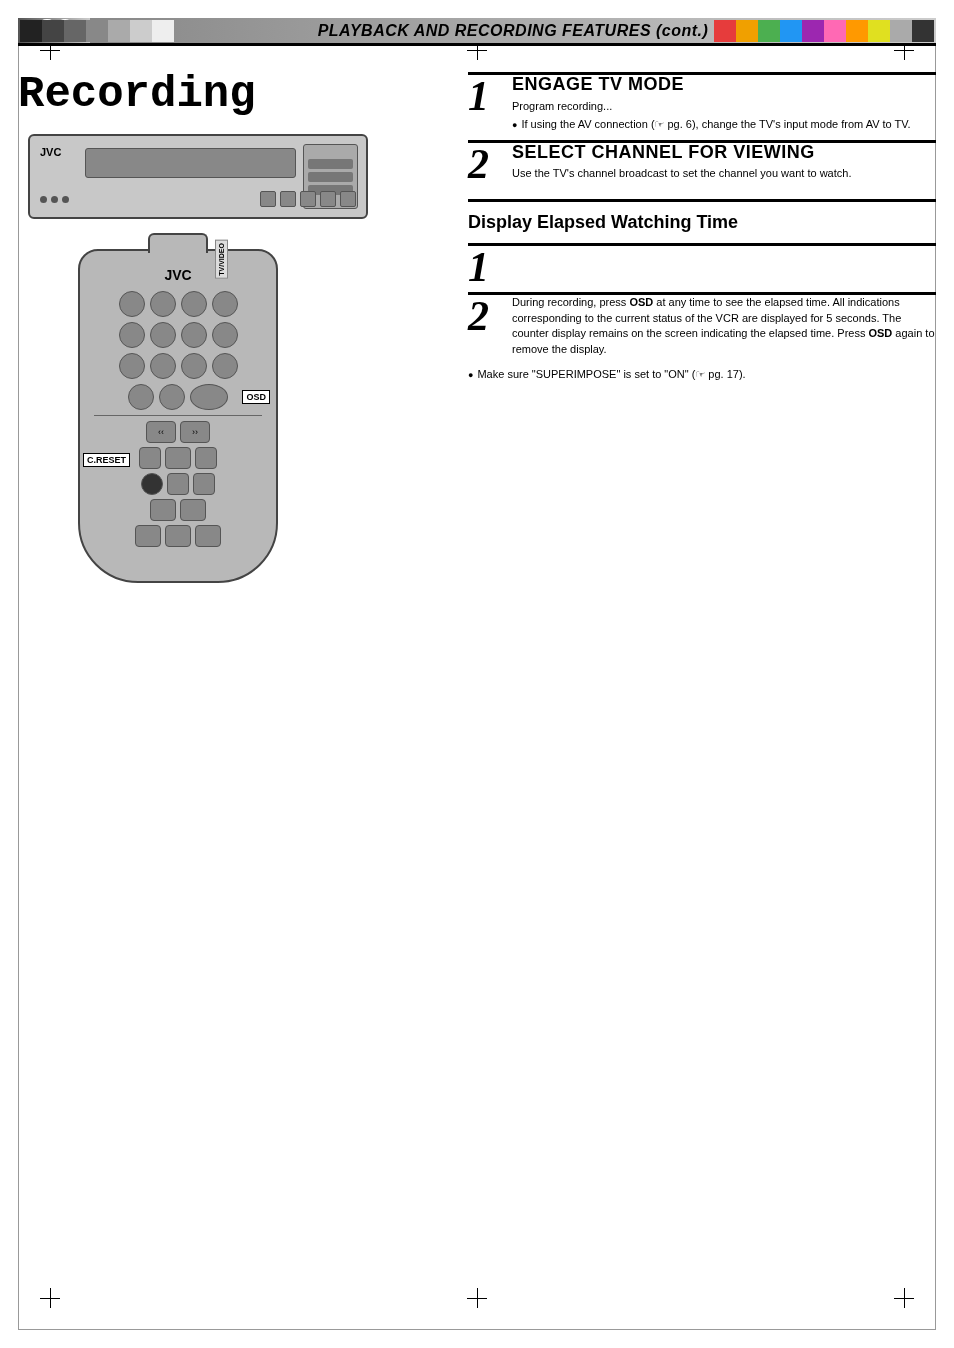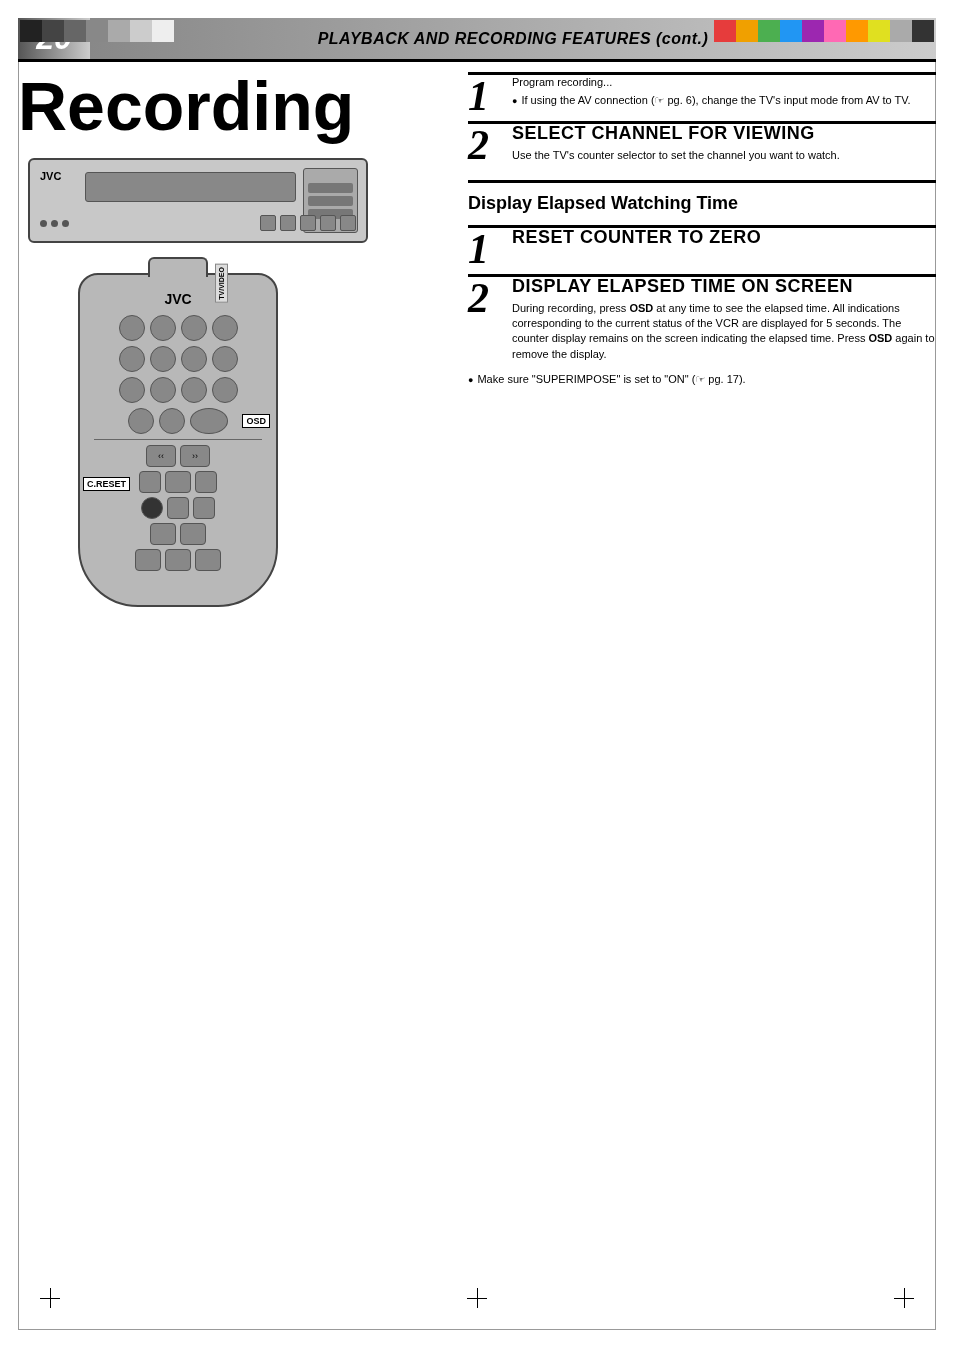--- a/index.html
+++ b/index.html
@@ -17,21 +17,21 @@
     .page-border {
       position: absolute;
       top: 18px; left: 18px; right: 18px; bottom: 18px;
       border: 1px solid #999;
     }
 
     
     .header-bar {
       position: absolute;
       top: 18px; left: 18px; right: 18px;
-      height: 44px;
+      height: 28px;
       display: flex;
       align-items: stretch;
     }
 
     .header-page-number {
       background: linear-gradient(to right, #555, #ccc);
       color: #fff;
       font-size: 32px;
       font-style: italic;
       font-weight: bold;
@@ -104,26 +104,26 @@
 
     
     .left-col {
       position: absolute;
       left: 0;
       top: 10px;
       width: 430px;
     }
 
     .page-title {
-      font-size: 68px;
+      font-size: 44px;
       font-weight: 900;
       color: #000;
       line-height: 1.0;
       margin-bottom: 18px;
-      font-family: Liberation Sans, sans-serif;
+      font-family: Liberation Mono, monospace;
     }
 
     
     .vcr-device {
       width: 340px;
       height: 85px;
       background: #c8c8c8;
       border: 2px solid #444;
       border-radius: 6px;
       position: relative;
@@ -527,56 +527,55 @@
       </div>
     </div>
   </div>
 
   <div class="right-col">
 
 
     <div class="step-block">
       <div class="step-number">1</div>
       <div class="step-content">
+        <div class="step-header">ENGAGE TV MODE</div>
         <div class="step-body">
           <p>Program recording...</p>
           <div class="bullet-item">
             If using the AV connection (☞ pg. 6), change the TV's input mode from AV to TV.
           </div>
         </div>
       </div>
     </div>
 
     <div class="step-block">
       <div class="step-number">2</div>
       <div class="step-content">
         <div class="step-header">SELECT CHANNEL FOR VIEWING</div>
         <div class="step-body">
-          <p>Use the TV's counter selector to set the channel you want to watch.</p>
+          <p>Use the TV's channel broadcast to set the channel you want to watch.</p>
         </div>
       </div>
     </div>
 
     <div class="section-divider"></div>
 
     <div class="section-title">
       <span>Display Elapsed Watching Time</span>
     </div>
 
     <div class="step-block">
       <div class="step-number">1</div>
       <div class="step-content">
-        <div class="step-header">RESET COUNTER TO ZERO</div>
       </div>
     </div>
 
     <div class="step-block">
       <div class="step-number">2</div>
       <div class="step-content">
-        <div class="step-header">DISPLAY ELAPSED TIME ON SCREEN</div>
         <div class="step-body">
           <p>During recording, press <b>OSD</b> at any time to see the elapsed time. All indications corresponding to the current status of the VCR are displayed for 5 seconds. The counter display remains on the screen indicating the elapsed time. Press <b>OSD</b> again to remove the display.</p>
         </div>
       </div>
     </div>
 
     <div class="note-item">
       <span>Make sure "SUPERIMPOSE" is set to "ON" (☞ pg. 17).</span>
     </div>
 

